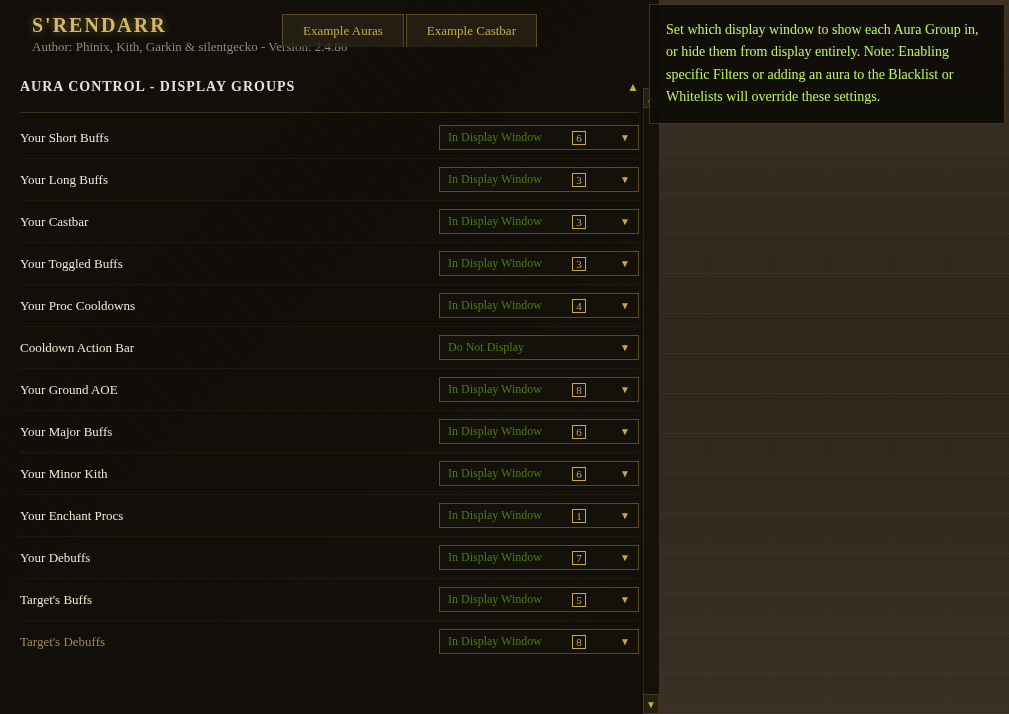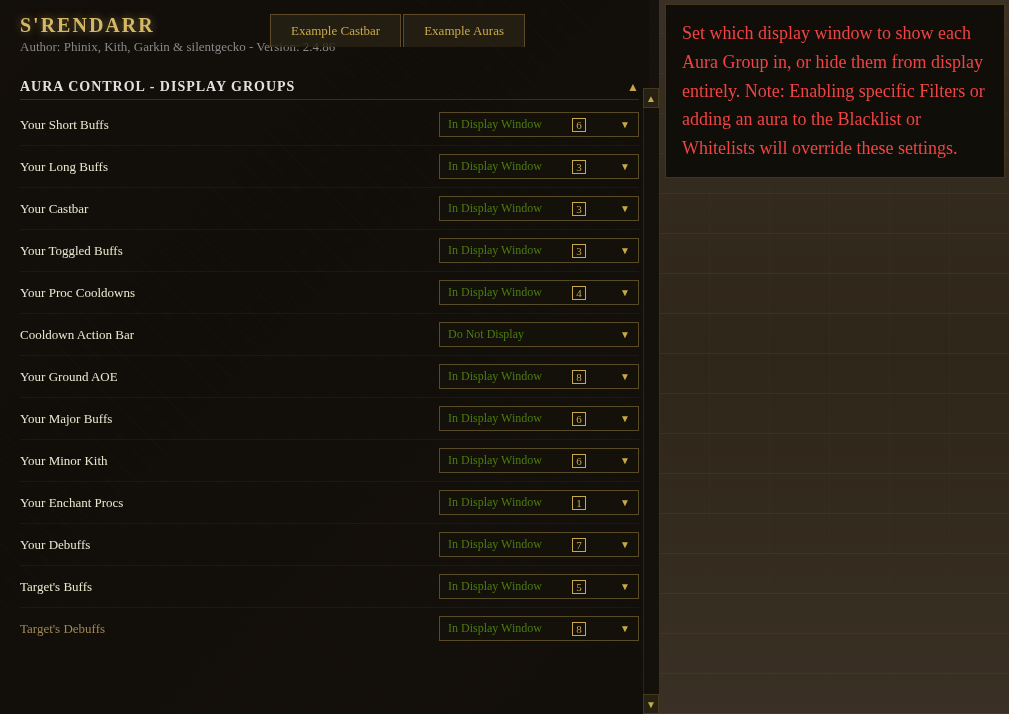--- a/index.html
+++ b/index.html
@@ -152,21 +152,21 @@
     .content-area {
       padding: 0 20px 0 20px;
       margin-top: 8px;
     }
 
     
     .section-header {
       display: flex;
       align-items: center;
       justify-content: space-between;
-      padding: 10px 0 4px 0;
+      padding: 10px 0 17px 0;
       border-bottom: 1px solid rgba(120,100,50,0.4);
       margin-bottom: 4px;
     }
 
     .section-title {
       color: #e0e0e0;
       font-size: 14px;
       font-weight: bold;
       letter-spacing: 1px;
     }
@@ -228,52 +228,53 @@
     .display-dropdown .dd-arrow {
       color: #c8a84a;
       font-size: 10px;
       margin-left: 4px;
     }
 
     
     .tooltip-panel {
       position: absolute;
       top: 4px;
-      left: 665px;
+      left: 649px;
       right: 4px;
       background: rgba(15,13,8,0.95);
       border: 1px solid rgba(100,80,40,0.6);
       padding: 14px 16px;
-      color: #ef4444;
-      font-size: 18px;
+      color: #bef264;
+      font-size: 14px;
       line-height: 1.6;
     }
 
     .header-area {
       position: relative;
       padding: 14px 20px 6px 20px;
+      margin-left: 12px;
     }
   </style>
 </head>
 <body>
 
 <div class="bg-stone"></div>
 <div class="stone-wall"></div>
 
 <div class="main-panel">
 
   <div class="header-area">
     <div style="position:relative; display:flex; align-items:flex-start; justify-content:space-between;">
       <div>
         <div class="app-title">S'RENDARR</div>
         <div class="author-line">Author: Phinix, Kith, Garkin &amp; silentgecko - Version: 2.4.86</div>
       </div>
       <div class="tabs-bar">
+        <div class="tab">Example Auras</div>
         <div class="tab">Example Castbar</div>
-        <div class="tab">Example Auras</div>
       </div>
     </div>
   </div>
 
   <div class="content-area">
 
     <div class="section-header">
       <div class="section-title">AURA CONTROL - DISPLAY GROUPS</div>
       <div class="section-arrow">▲</div>
     </div>

